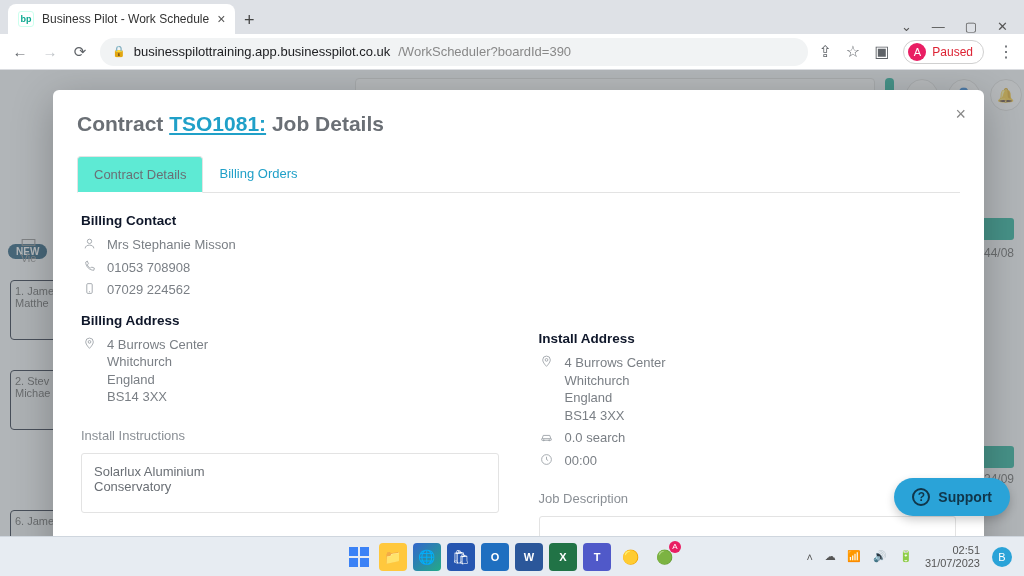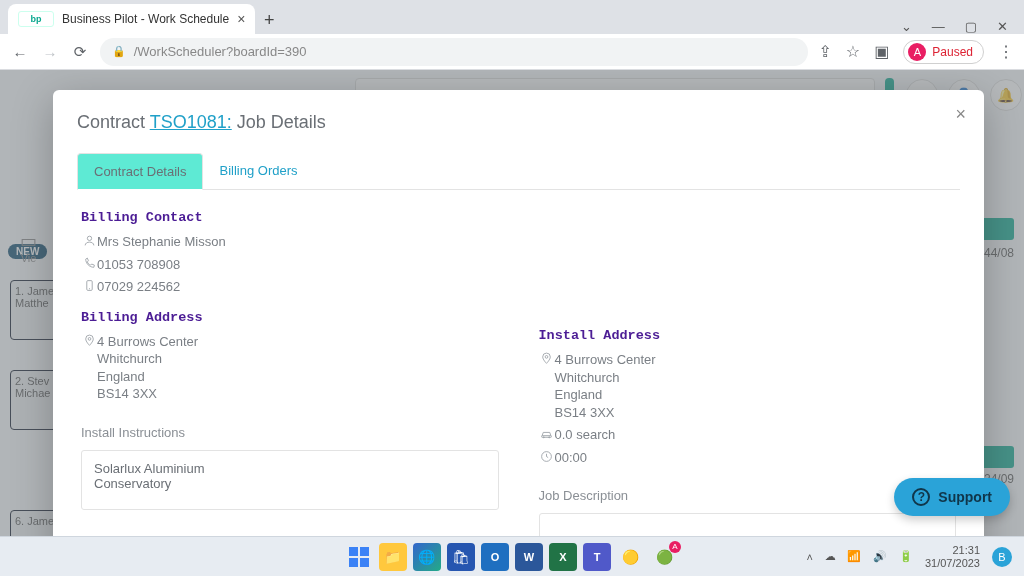--- a/index.html
+++ b/index.html
@@ -2,21 +2,21 @@
 <html><head>
 <meta charset="utf-8">
 <style>
 * { margin: 0; padding: 0; box-sizing: border-box; font-family: "Segoe UI", Arial, sans-serif; }
 html, body { width: 1024px; height: 576px; overflow: hidden; background: #fff; }
 
 
 .browser { width: 1024px; height: 576px; display: flex; flex-direction: column; position: relative; }
 .tabbar { height: 34px; background: #DEE1E6; display: flex; align-items: flex-end; padding: 0 8px; }
 .tab { height: 30px; background: #fff; border-radius: 8px 8px 0 0; display: flex; align-items: center; padding: 0 10px; gap: 8px; font-size: 12px; color: #333; min-width: 190px; }
-.tab .fav { width: 36px; height: 16px; background:#fff; border-radius:3px; display:flex; align-items:center; justify-content:center; font-size:9px; font-weight:bold; color:#0aa88f; border:1px solid #cfe; }
+.tab .fav { width: 16px; height: 16px; background:#fff; border-radius:3px; display:flex; align-items:center; justify-content:center; font-size:9px; font-weight:bold; color:#0aa88f; border:1px solid #cfe; }
 .tab .close { margin-left: auto; color:#555; font-size:14px; }
 .newtab { width:28px; height:28px; display:flex; align-items:center; justify-content:center; color:#444; font-size:18px; }
 .winctrl { margin-left:auto; display:flex; gap:20px; align-items:center; padding-right:8px; color:#555; }
 .winctrl span { font-size:13px; }
 
 .addrbar { height: 36px; background:#fff; border-bottom:1px solid #DADCE0; display:flex; align-items:center; padding:0 10px; gap:10px; }
 .navbtn { width:20px; text-align:center; color:#5f6368; font-size:15px; }
 .url { flex:1; display:flex; align-items:center; background:#F1F3F4; border-radius:20px; height:28px; padding:0 12px; gap:8px; font-size:13px; color:#5f6368; }
 .url .lock { font-size:11px; }
 .url .path { color:#888; }
@@ -41,33 +41,33 @@
 .new-badge { position:absolute; left:8px; top:140px; background:#0c4a6e; color:#fff; font-size:10px; font-weight:bold; padding:2px 8px; border-radius:10px;margin-top:34px; }
 .viewmark { position:absolute; left:20px; top:160px; color:#888; font-size:11px; text-align:center; }
 
 .status-link { position:absolute; left:0; bottom:0; background:#fff; border:1px solid #ccc; border-top-right-radius:4px; padding:3px 10px; font-size:11px; color:#555; z-index:50; }
 
 
 .scrim { position:absolute; inset:0; background:rgba(120,125,130,0.55); }
 
 
 .modal { position:absolute; left:53px; right:40px; top:20px; bottom:-40px; background:#fff; border-radius:6px; box-shadow:0 10px 40px rgba(0,0,0,.25); padding:22px 24px; overflow:hidden; }
-.modal h1 { font-weight:400; font-size:18px; color:#6a6f75; }
+.modal h1 { font-weight:700; font-size:21px; color:#6a6f75; }
 .modal h1 .pre { color:#6a6f75; }
 .modal h1 .cid { color:#20a0c8; text-decoration:underline; }
 .modal .closex { position:absolute; top:14px; right:18px; color:#888; font-size:18px; cursor:pointer; }
 
 .tabs { margin-top:20px; border-bottom:1px solid #e3e3e3; display:flex; }
 .tabs .tabitem { padding:10px 16px; font-size:13px; color:#20a0c8; cursor:pointer; }
 .tabs .tabitem.active { color:#6a6f75; background:#5eead4; border:1px solid #e3e3e3; border-bottom:1px solid #fff; border-radius:4px 4px 0 0; margin-bottom:-1px; }
 
 .panel { padding:14px 4px; display:flex; gap:40px; font-size:13px; color:#6a6f75; }
 .col { flex:1; }
-.sect-h { font-weight:600; color:#4c1d95; margin:6px 0 8px; font-size:13.5px;font-family:Liberation Mono, monospace; }
-.row { display:flex; align-items:flex-start; gap:0; margin:5px 0; line-height:1.35; }
+.sect-h { font-weight:600; color:#0f172a; margin:6px 0 8px; font-size:13.5px; }
+.row { display:flex; align-items:flex-start; gap:10px; margin:5px 0; line-height:1.35; }
 .row .ic { width:16px; flex:0 0 16px; color:#9aa0a6; display:flex; justify-content:center; margin-top:1px; }
 .row .ic svg { width:13px; height:13px; stroke:#9aa0a6; fill:none; stroke-width:1.6; }
 .row .txt { color:#7a7f85; }
 
 .instr-h { font-size:13px; color:#8a8f95; margin-top:22px; margin-bottom:10px; }
 .instr-box { border:1px solid #e3e3e3; border-radius:3px; padding:10px 12px; font-size:13px; color:#6a6f75; min-height:60px; }
 
 
 .support { position:absolute; right:14px; bottom:60px; background:#2aa3d8; color:#10364a; border-radius:22px; padding:10px 18px; display:flex; align-items:center; gap:8px; font-weight:600; font-size:14px; box-shadow:0 4px 10px rgba(0,0,0,.2); z-index:60; }
 .support .ic { width:18px; height:18px; border:2px solid #10364a; border-radius:50%; display:flex; align-items:center; justify-content:center; font-size:12px; }
@@ -100,20 +100,21 @@
       <span>✕</span>
     </div>
   </div>
 
   <div class="addrbar">
     <div class="navbtn">←</div>
     <div class="navbtn" style="color:#bfc3c7">→</div>
     <div class="navbtn">⟳</div>
     <div class="url">
       <span class="lock">🔒</span>
+      <span style="color:#202124">businesspilottraining.app.businesspilot.co.uk</span>
         <span class="path">/WorkScheduler?boardId=390</span>
     </div>
     <div class="addr-right">
       <span>⇪</span>
       <span>☆</span>
       <span>▣</span>
       <span class="paused">
         <span class="av">A</span>
         <span>Paused</span>
       </span>
@@ -300,19 +301,19 @@
       <div class="tb">🟡</div>
       <div class="tb" style="position:relative">🟢<span style="position:absolute;top:-2px;right:-2px;width:12px;height:12px;border-radius:50%;background:#e91e63;color:#fff;font-size:8px;display:flex;align-items:center;justify-content:center">A</span></div>
     </div>
     <div class="tray">
       <span>˄</span>
       <span>☁</span>
       <span>📶</span>
       <span>🔊</span>
       <span>🔋</span>
       <div class="clock">
-        <div>21:31</div>
+        <div>02:51</div>
         <div>31/07/2023</div>
       </div>
       <span style="width:20px;height:20px;border-radius:50%;background:#2aa3d8;color:#fff;display:flex;align-items:center;justify-content:center;font-size:11px">B</span>
     </div>
   </div>
 </div>
 
 </body></html>

